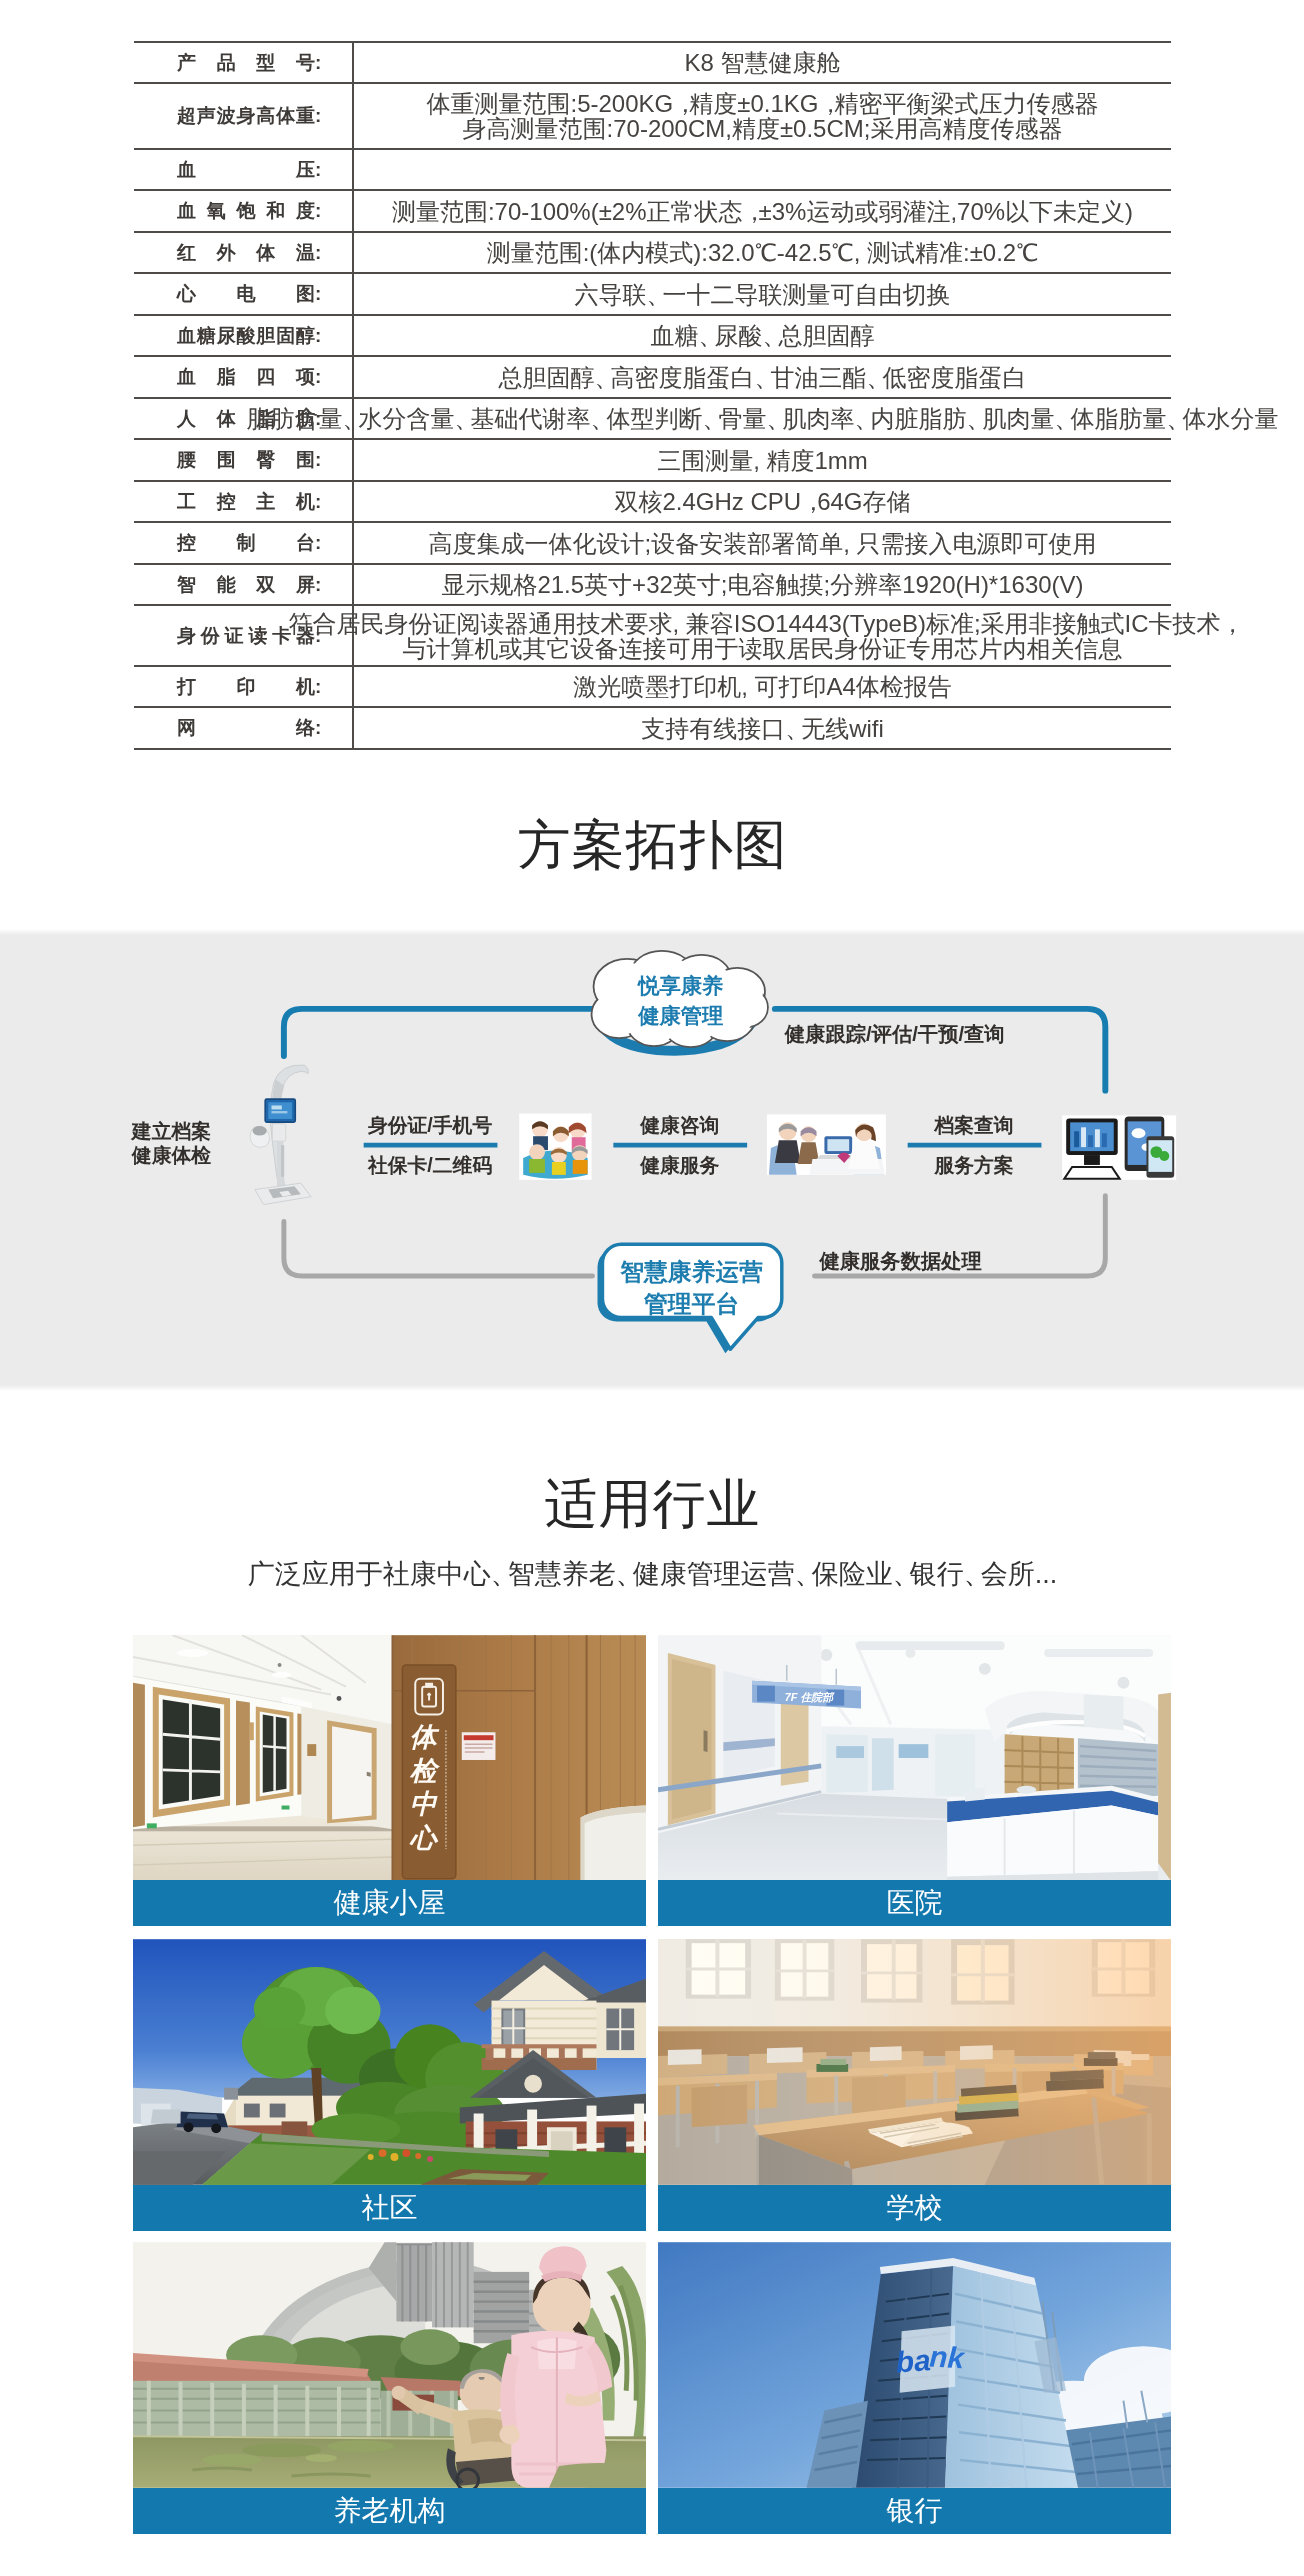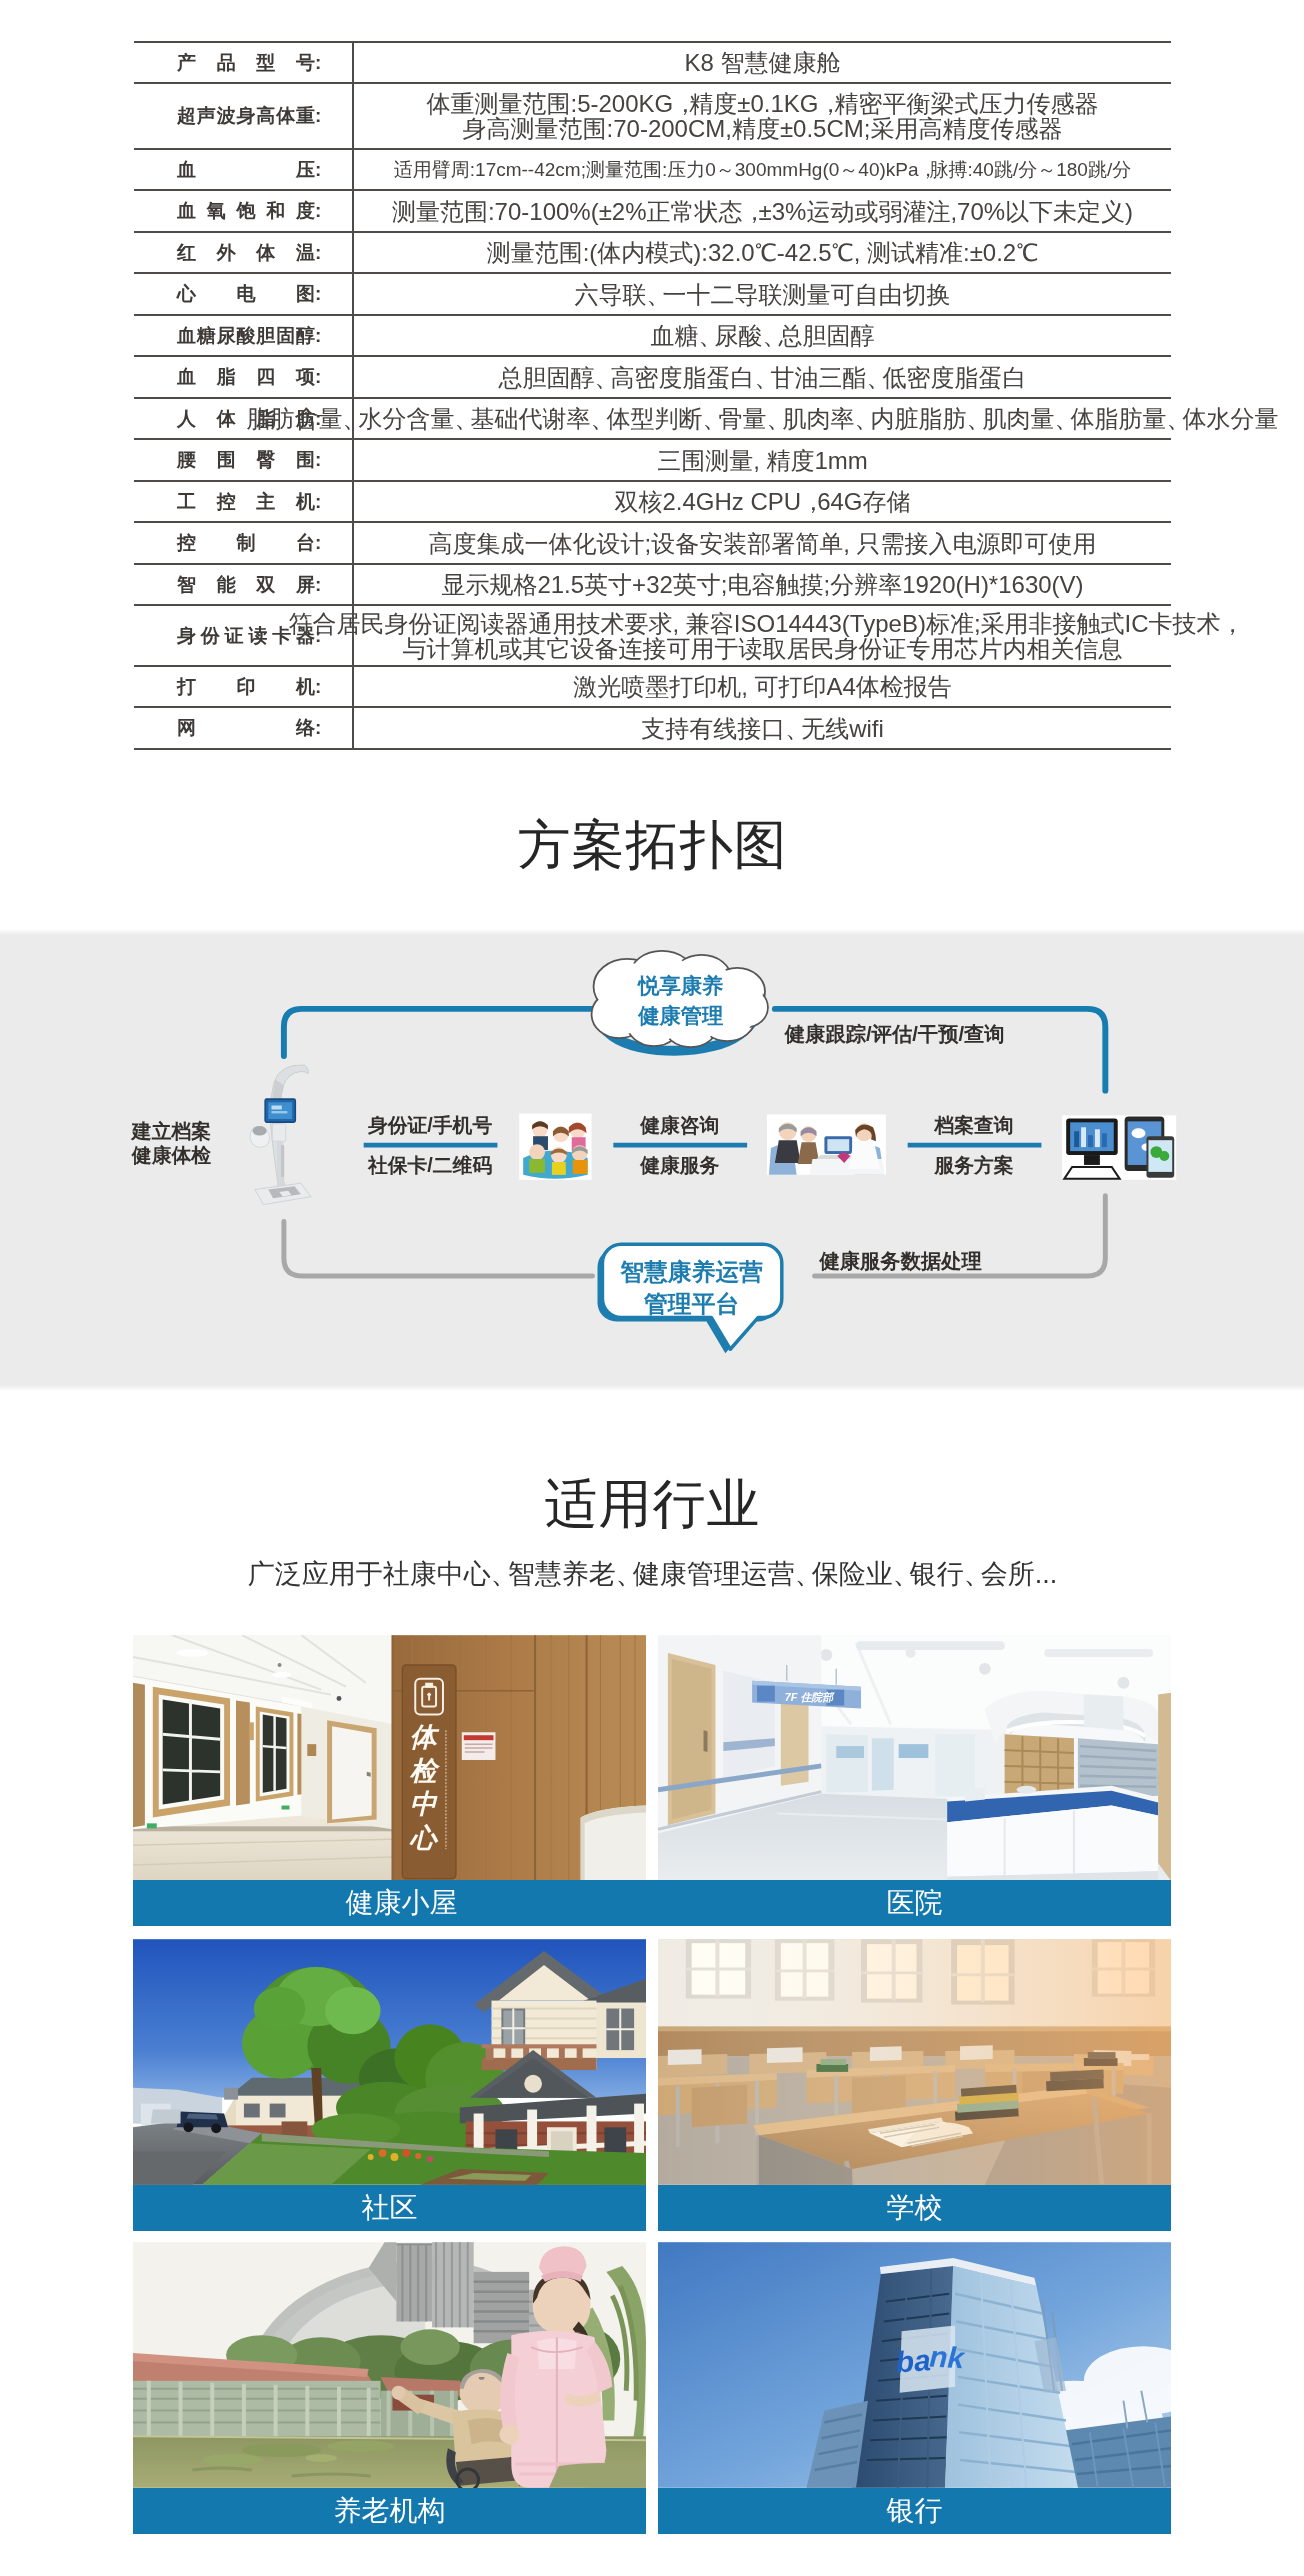--- a/index.html
+++ b/index.html
@@ -65,23 +65,20 @@
       </div>
     </div>
 
   <div class="row" style="height:41px;">
       <div class="lbl">
         <span class="j">
           <i>血</i>
           <i>压</i>
         </span>
         <span class="c">:</span>
-      </div>
-      <div class="val" style="font-size:19px;">
-        <p>适用臂周:17cm--42cm;测量范围:压力0～300mmHg(0～40)kPa<span class="n">，</span>脉搏:40跳/分～180跳/分</p>
       </div>
     </div>
 
   <div class="row" style="height:42px;">
       <div class="lbl">
         <span class="j">
           <i>血</i>
           <i>氧</i>
           <i>饱</i>
           <i>和</i>
@@ -516,21 +513,21 @@
 <path d="M316 96 V216" stroke="#e8dcc8" stroke-width="1" stroke-dasharray="2 1.5"></path>
 
 <rect x="332" y="98" width="34" height="28" fill="#f3eceb"></rect>
 <rect x="334" y="101" width="30" height="5" fill="#c43a30"></rect>
 <path d="M335 110 h28 M335 114 h28 M335 118 h20" stroke="#caa9a4" stroke-width="1.5"></path>
 
 <path d="M452 184 Q 470 174 518 172 L518 248 L452 248 Z" fill="#f1efe9"></path>
 <path d="M452 184 Q 470 174 518 172 L518 179 Q 472 181 456 190 L456 248 L452 248 Z" fill="#dcd7c9"></path>
 </svg></div>
 
-<div class="cap" style="left:133px;top:1880px;padding-left:12px;">健康小屋</div>
+<div class="cap" style="left:133px;top:1880px;">健康小屋</div>
 
 <div class="ph" style="left:658px;top:1635px;"><svg width="513" height="246" viewBox="0 0 518 248">
 <defs>
 <linearGradient id="p2floor" x1="0" y1="0" x2="0" y2="1">
           <stop offset="0" stop-color="#d7dde2"></stop>
           <stop offset="1" stop-color="#e9edf0"></stop>
         </linearGradient>
 </defs>
 <rect width="518" height="248" fill="#f6f8f9"></rect>
 

